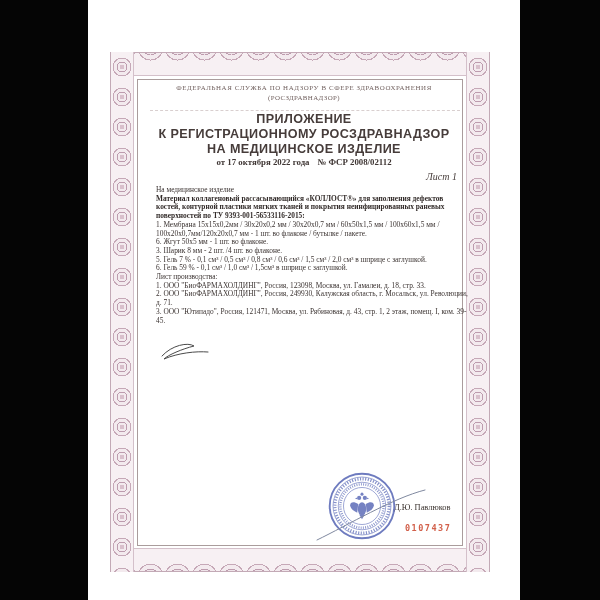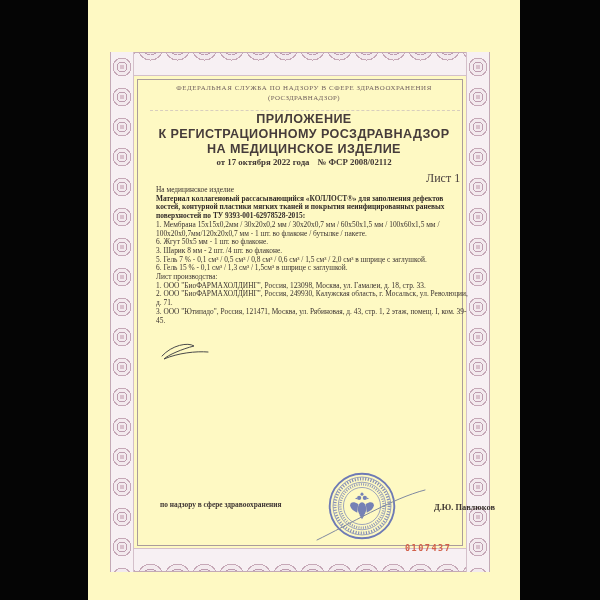--- a/index.html
+++ b/index.html
@@ -3,21 +3,21 @@
 <meta charset="utf-8">
 <style>
   html,body{margin:0;padding:0;}
   body{
     width:600px;height:600px;position:relative;overflow:hidden;
     background:#050505;
     font-family:"Liberation Serif", serif;
   }
   .sheet{
     position:absolute;left:88px;top:0;width:432px;height:600px;
-    background:#fef9c3;
+    background:#ffffff;
   }
   
   .frame{position:absolute;left:22px;top:52px;width:380px;height:520px;}
   .strip{position:absolute;background-color:#f7f0f3;}
   .strip.top{
     left:0;top:0;right:0;height:22px;
     background-image:radial-gradient(circle at 50% -25%, #efe3e9 0 7px, #bd9cae 7px 8px, #f3eaee 8px 12px, #c6a8b7 12px 13px, rgba(0,0,0,0) 13px);
     background-size:27px 22px;background-repeat:repeat-x;
     border-top:1px solid #c3aab6;border-bottom:1px solid #d4c0ca;
   }
@@ -42,33 +42,33 @@
   .agency.l2{top:94px;letter-spacing:0.4px;}
   .sep{position:absolute;left:62px;right:60px;top:110px;border-top:1px dashed #c9bcbc;opacity:.7;}
   .title{position:absolute;left:0;right:0;text-align:center;
     font-family:"Liberation Sans", sans-serif;font-weight:700;
     font-size:12.6px;line-height:13px;color:#463c3a;letter-spacing:0.4px;}
   .title.t1{top:113px;}
   .title.t2{top:128px;}
   .title.t3{top:143px;}
   .date-row{position:absolute;top:157px;left:0;right:0;display:flex;justify-content:center;gap:8px;
     font-weight:700;font-size:8.8px;color:#3f3634;}
-  .sheet-num{position:absolute;top:171px;left:338px;font-size:12px;color:#4a403e;}
+  .sheet-num{position:absolute;top:171px;left:338px;font-size:10px;color:#4a403e;font-style:italic;}
   
   .content{position:absolute;left:68px;top:186px;width:312px;
     font-size:7.4px;line-height:8.7px;color:#3b3331;}
   .content .bold{font-weight:700;color:#322b29;}
   .content div{margin:0;}
   
   .footer-title{position:absolute;left:72px;top:500px;width:220px;
     font-weight:700;font-size:7.4px;line-height:9.2px;color:#3f3634;}
-  .signer-name{position:absolute;left:306px;top:503px;font-weight:700;font-size:8.4px;color:#3b332f;padding-left:40px;}
+  .signer-name{position:absolute;left:306px;top:503px;font-weight:400;font-size:8.4px;color:#3b332f;}
   .serial{position:absolute;left:317px;top:523px;
     font-family:"DejaVu Sans Mono", monospace;font-weight:700;font-size:8.5px;
-    letter-spacing:1.5px;margin-top:20px;}
+    letter-spacing:1.5px;}
   .stamp{position:absolute;left:236px;top:468px;width:76px;height:76px;opacity:.82;filter:blur(.2px);}
   .signature{position:absolute;left:200px;top:478px;width:150px;height:70px;}
   .scribble{position:absolute;left:70px;top:340px;width:62px;height:26px;}
 </style>
 </head>
 <body>
 
 <div class="sheet">
 
   <div class="frame">
@@ -86,38 +86,37 @@
   <div class="title t2">К РЕГИСТРАЦИОННОМУ РОСЗДРАВНАДЗОР</div>
   <div class="title t3">НА МЕДИЦИНСКОЕ ИЗДЕЛИЕ</div>
   <div class="date-row">
     <span>от 17 октября 2022 года</span>
     <span>№ ФСР 2008/02112</span>
   </div>
   <div class="sheet-num">Лист 1</div>
 
   <div class="content">
     <div>На медицинское изделие</div>
-    <div class="bold">Материал коллагеновый рассасывающийся «КОЛЛОСТ®» для заполнения дефектов костей, контурной пластики мягких тканей и покрытия неинфицированных раневых поверхностей по ТУ 9393-001-62978528-2015:</div>
+    <div class="bold">Материал коллагеновый рассасывающийся «КОЛЛОСТ®» для заполнения дефектов костей, контурной пластики мягких тканей и покрытия неинфицированных раневых поверхностей по ТУ 9393-001-56533116-2015:</div>
     <div>1. Мембрана 15х15х0,2мм / 30х20х0,2 мм / 30х20х0,7 мм / 60х50х1,5 мм / 100х60х1,5 мм / 100х20х0,7мм/120х20х0,7 мм - 1 шт. во флаконе / бутылке / пакете.</div>
     <div>6. Жгут 50х5 мм - 1 шт. во флаконе.</div>
     <div>3. Шарик 8 мм - 2 шт. /4 шт. во флаконе.</div>
     <div>5. Гель 7 % - 0,1 см³ / 0,5 см³ / 0,8 см³ / 0,6 см³ / 1,5 см³ / 2,0 см³ в шприце с заглушкой.</div>
-    <div>6. Гель 15 % - 0,1 см³ / 1,3 см³ / 1,5см³ в шприце с заглушкой.</div>
+    <div>6. Гель 59 % - 0,1 см³ / 1,0 см³ / 1,5см³ в шприце с заглушкой.</div>
     <div>Лист производства:</div>
     <div>1. ООО "БиоФАРМАХОЛДИНГ", Россия, 123098, Москва, ул. Гамалеи, д. 18, стр. 33.</div>
     <div>2. ООО "БиоФАРМАХОЛДИНГ", Россия, 249930, Калужская область, г. Мосальск, ул. Революции, д. 71.</div>
     <div>3. ООО "Ютипадо", Россия, 121471, Москва, ул. Рябиновая, д. 43, стр. 1, 2 этаж, помещ. I, ком. 39-45.</div>
   </div>
 
   <svg class="scribble" viewBox="0 0 62 26">
     <path d="M4,16 C14,5 30,2 36,6 C24,9 10,15 6,19 C20,13 38,11 50,12" fill="none" stroke="#4a4a4a" stroke-width="1" stroke-linecap="round"></path>
   </svg>
 
   <div class="footer-title">
-    <div>по надзору в сфере здравоохранения</div>
   </div>
   <div class="signer-name">Д.Ю. Павлюков</div>
   <div class="serial" style="color:#d2604b;">0107437</div>
 
   <svg class="stamp" viewBox="-40 -40 80 80" style="color:#4f5fb2;">
     <circle r="34" fill="none" stroke="currentColor" stroke-width="2"></circle>
     <circle r="30.5" fill="none" stroke="currentColor" stroke-width="0.7"></circle>
     <circle r="28.5" fill="none" stroke="currentColor" stroke-width="3.2" stroke-dasharray="1.2 1.6" opacity="0.85"></circle>
     <circle r="25" fill="none" stroke="currentColor" stroke-width="0.7"></circle>
     <circle r="22.8" fill="none" stroke="currentColor" stroke-width="2.6" stroke-dasharray="1 1.4" opacity="0.8"></circle>

